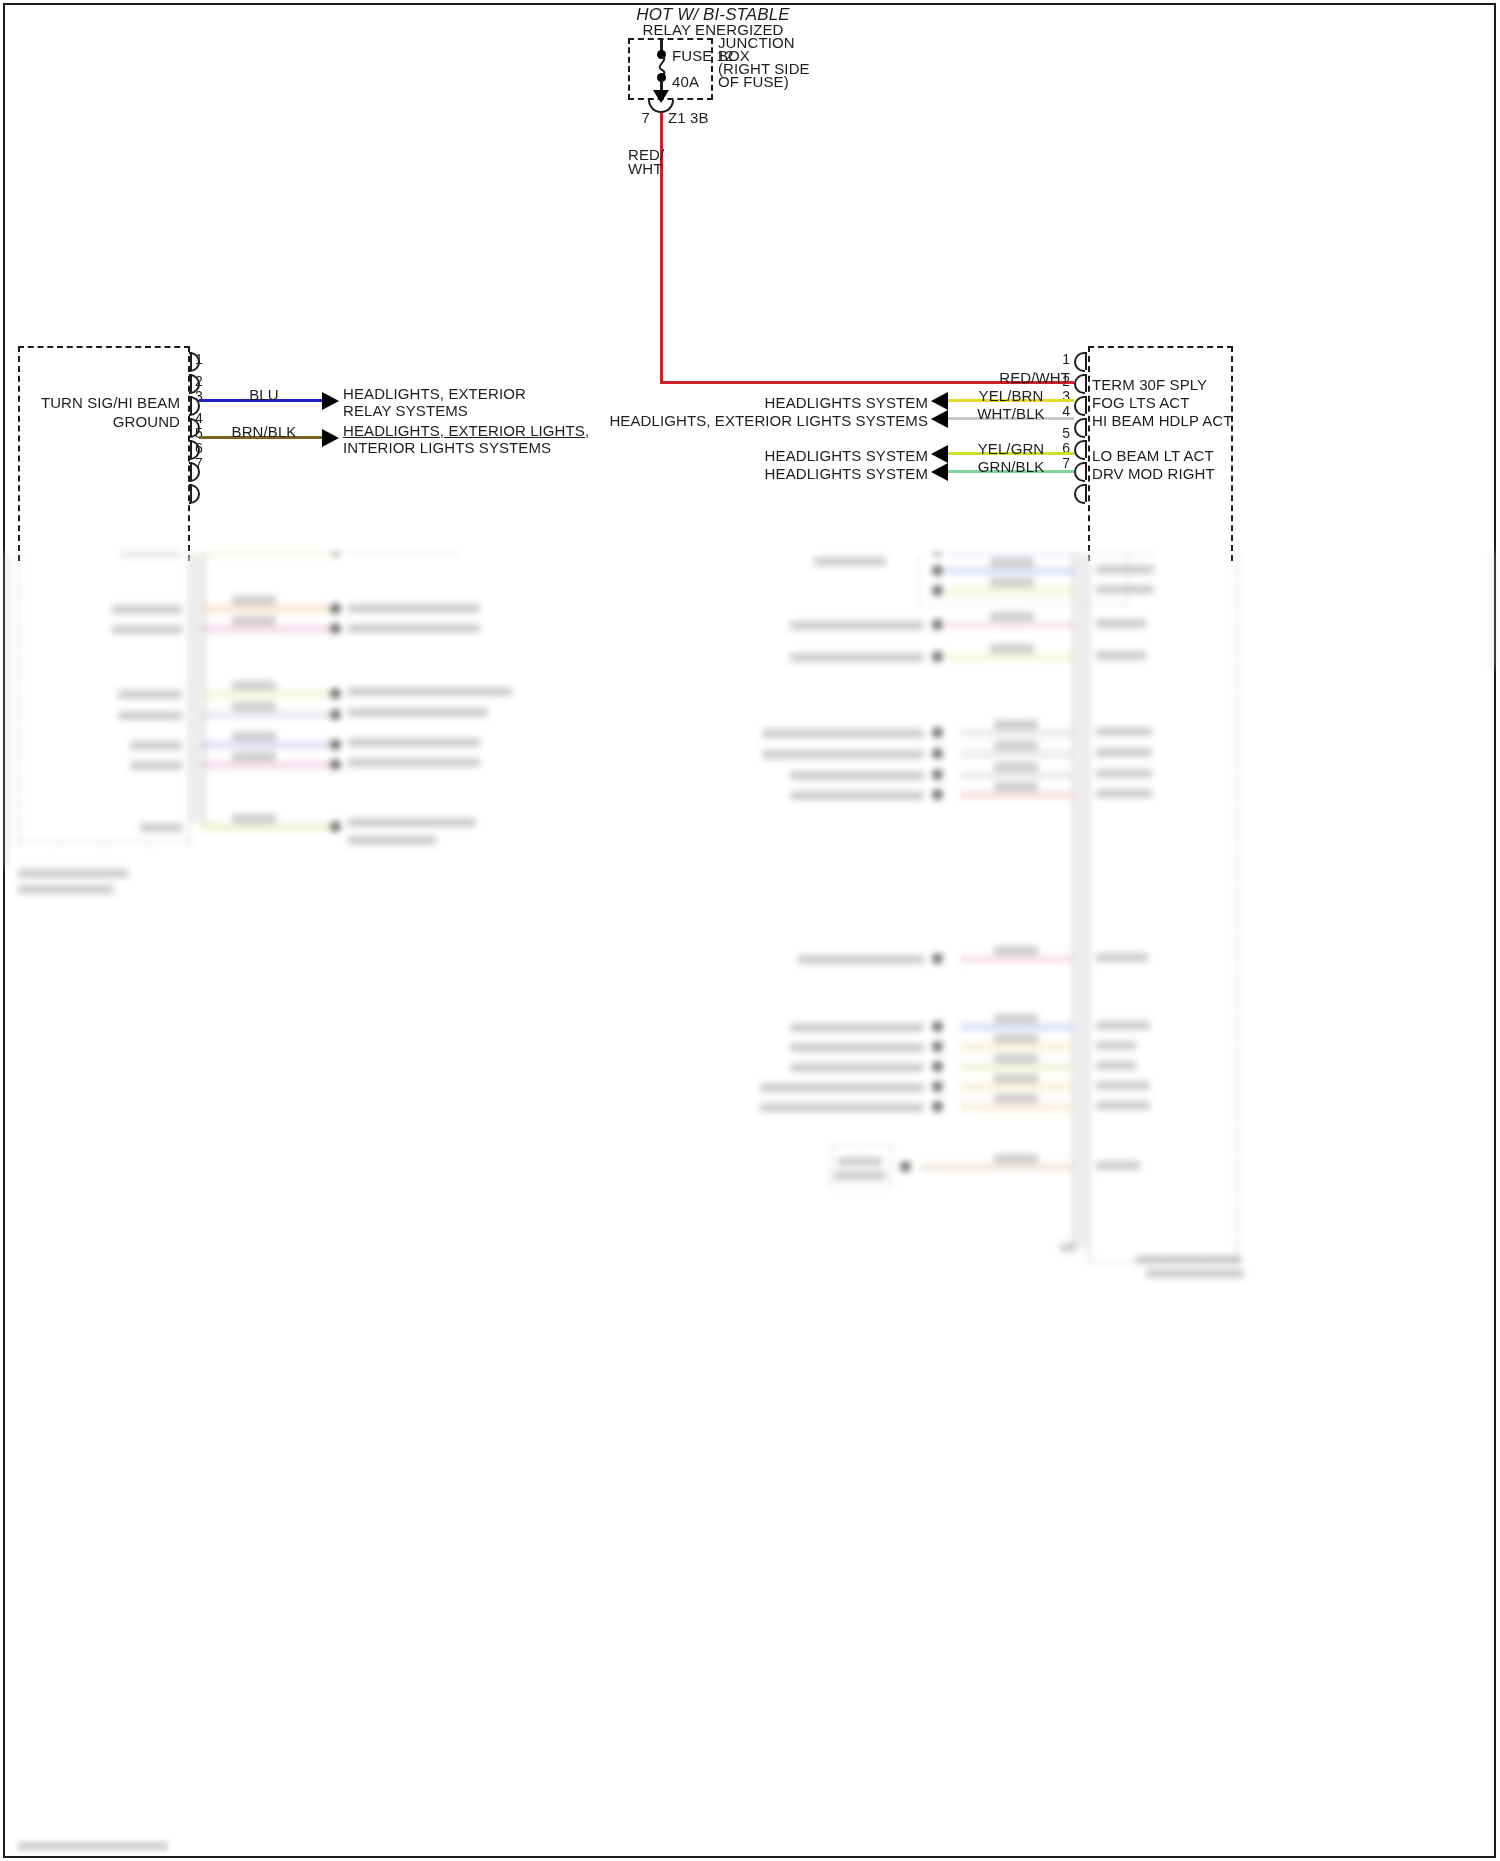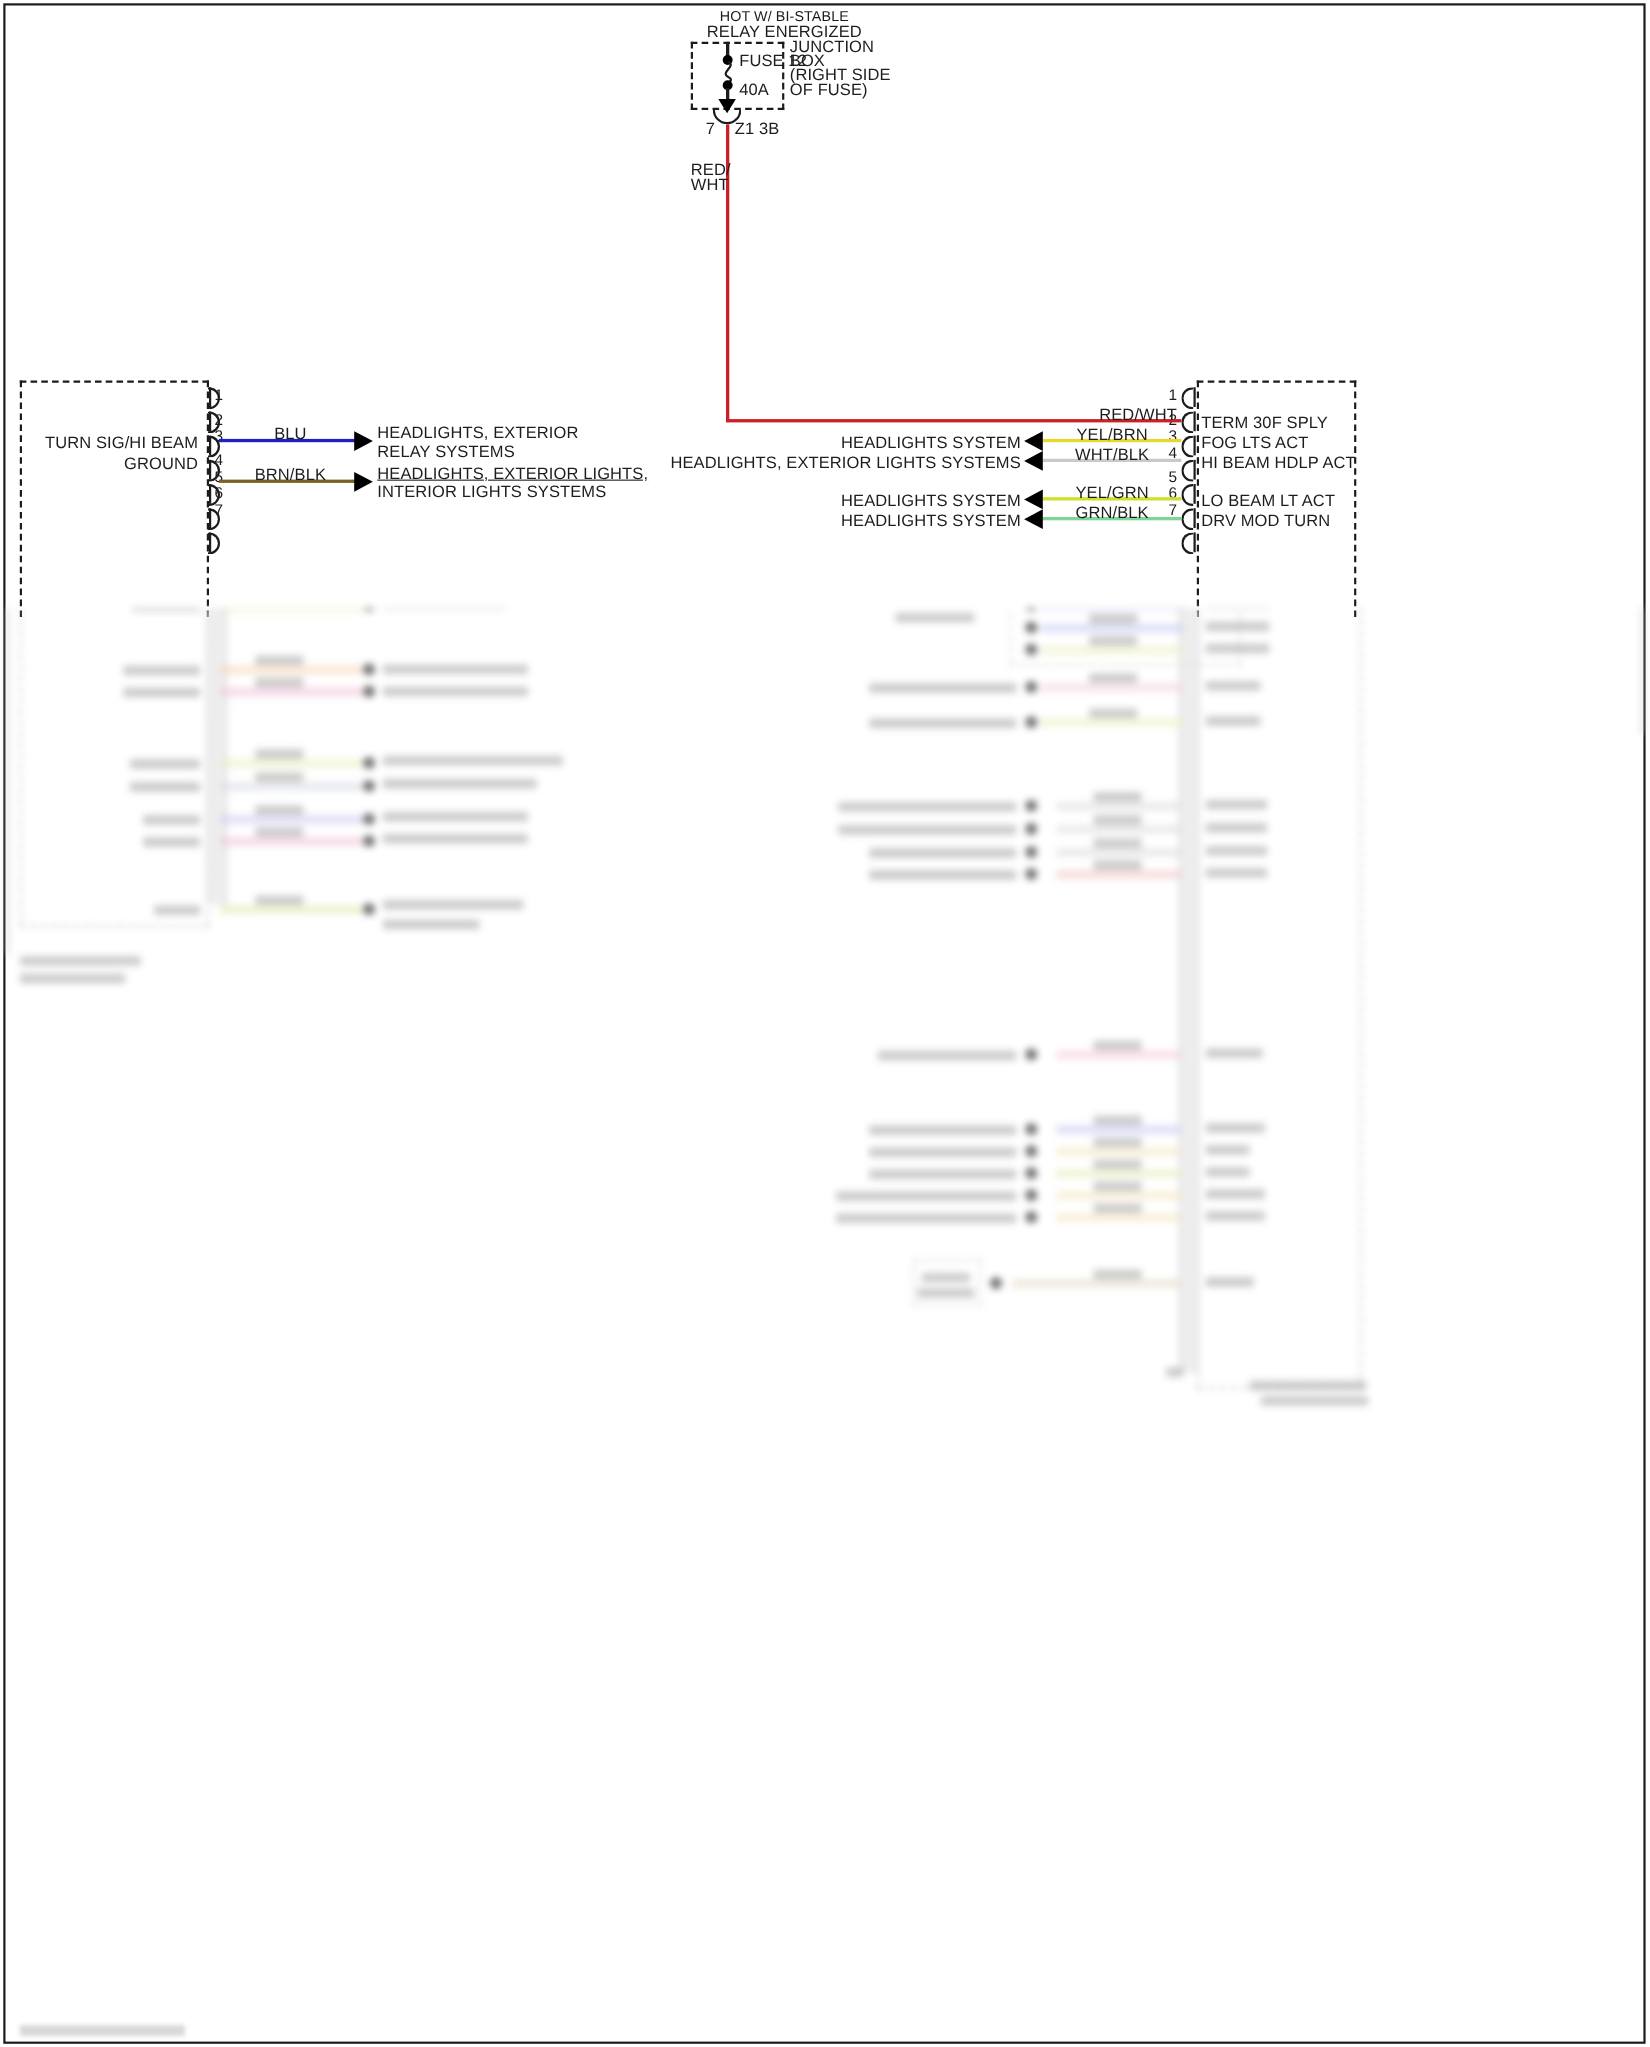--- a/index.html
+++ b/index.html
@@ -163,21 +163,21 @@
   }
 </style>
 </head>
 <body>
 
 <div id="page">
   <div id="page-border"></div>
 
   <div>
 
-    <div class="txt c" style="left:608px;top:5px;width:210px;font-size:13px;">HOT W/ BI-STABLE</div>
+    <div class="txt c" style="left:608px;top:5px;width:210px;font-size:17px;font-style:italic;">HOT W/ BI-STABLE</div>
     <div class="txt c" style="left:608px;top:20px;width:210px;font-size:15px;">RELAY ENERGIZED</div>
 
     <div class="dashbox" style="left:628px;top:38px;width:85px;height:62px;"></div>
 
     <div class="vwire" style="left:660px;top:38px;height:16px;background:#1c1c1c;"></div>
 
     <div class="fuse-dot" style="left:657px;top:50px;"></div>
     <div class="fuse-squiggle" style="left:652px;top:56px;">
       <svg width="22" height="24" viewBox="0 0 22 24">
         <path d="M10 0 C 18 4, 2 10, 10 14 C 18 18, 4 20, 10 24" stroke="#1c1c1c" stroke-width="2" fill="none"></path>
@@ -274,21 +274,21 @@
     <div class="pin-num r" style="left:1048px;top:389px;width:22px;text-align:right;">3</div>
     <div class="pin-num r" style="left:1048px;top:404px;width:22px;text-align:right;">4</div>
     <div class="pin-num r" style="left:1048px;top:426px;width:22px;text-align:right;">5</div>
     <div class="pin-num r" style="left:1048px;top:441px;width:22px;text-align:right;">6</div>
     <div class="pin-num r" style="left:1048px;top:456px;width:22px;text-align:right;">7</div>
 
     <div class="txt" style="left:1092px;top:375px;">TERM 30F SPLY</div>
     <div class="txt" style="left:1092px;top:393px;">FOG LTS ACT</div>
     <div class="txt" style="left:1092px;top:411px;">HI BEAM HDLP ACT</div>
     <div class="txt" style="left:1092px;top:446px;">LO BEAM LT ACT</div>
-    <div class="txt" style="left:1092px;top:464px;">DRV MOD TURN</div>
+    <div class="txt" style="left:1092px;top:464px;">DRV MOD RIGHT</div>
 
     <div class="wire" style="left:660px;top:381px;width:414px;background:#cc2026;"></div>
     <div class="txt r" style="left:930px;top:368px;width:140px;">RED/WHT</div>
 
     <div class="wire" style="left:948px;top:399px;width:126px;background:#e6d92b;"></div>
     <div class="txt c" style="left:948px;top:386px;width:126px;">YEL/BRN</div>
     <div class="arrow-l" style="left:931px;top:392px;"></div>
     <div class="txt r" style="left:700px;top:393px;width:228px;">HEADLIGHTS SYSTEM</div>
 
     <div class="wire" style="left:948px;top:417px;width:126px;background:#c9c9c9;"></div>

